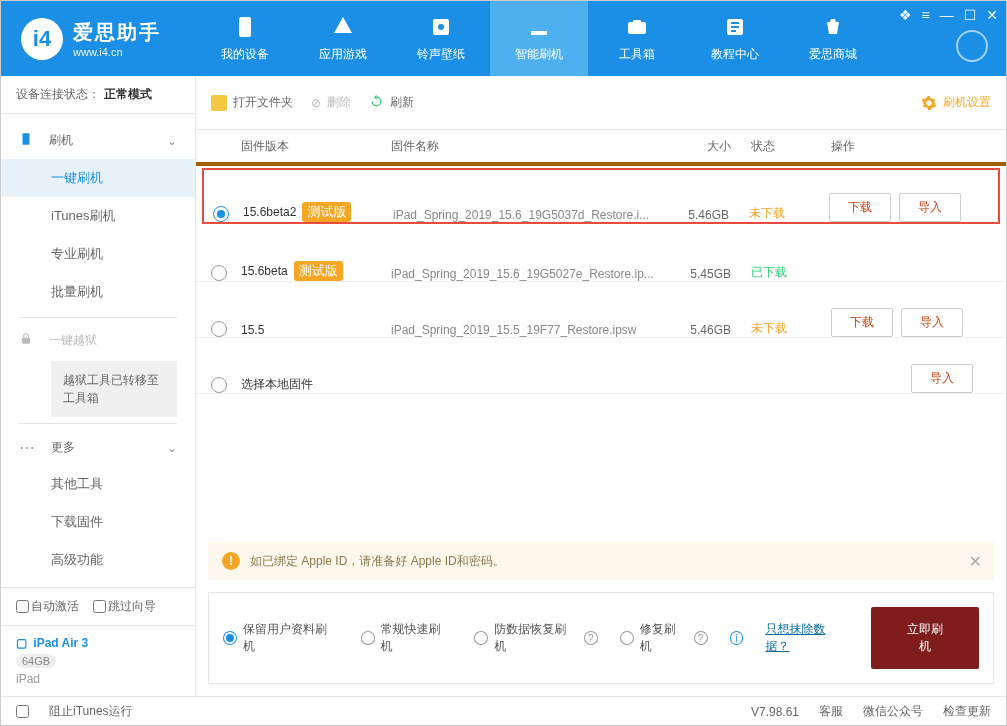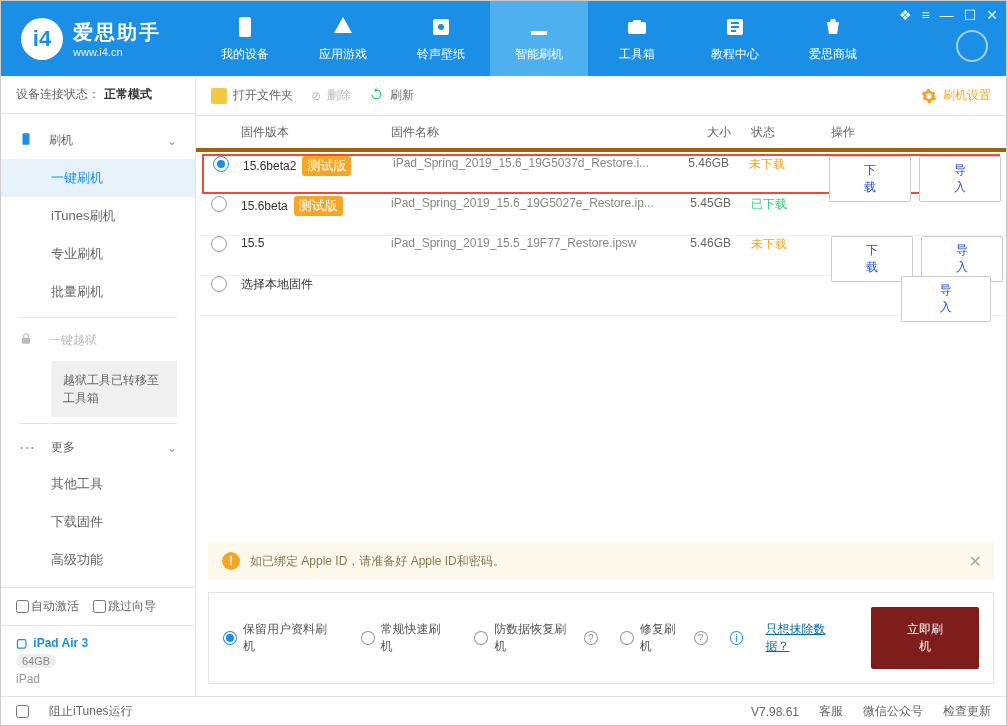--- a/index.html
+++ b/index.html
@@ -33,44 +33,44 @@
 .side-box{margin:4px 18px 4px 50px;padding:10px 12px;background:#f0f0f0;color:#666;font-size:12px;line-height:1.5}
 .side-divider{height:1px;background:#e5e5e5;margin:6px 18px}
 .sidebar-bottom{margin-top:auto;border-top:1px solid #e5e5e5}
 .checkbox-row{display:flex;align-items:center;padding:10px 15px;gap:2px;color:#666}
 .checkbox-row input{margin:0}
 .device-info{padding:10px 15px;border-top:1px solid #e5e5e5}
 .device-info .name{color:#1b8fe6;font-weight:bold;font-size:13px;display:flex;align-items:center;gap:6px}
 .device-info .badge{background:#eee;color:#888;padding:1px 6px;border-radius:7px;font-size:11px;margin-top:4px;display:inline-block}
 .device-info .type{color:#999;margin-top:4px}
 .main{flex:1;display:flex;flex-direction:column}
-.toolbar{height:40px;display:flex;align-items:center;padding:0 15px;border-bottom:1px solid #e5e5e5;gap:18px}
+.toolbar{height:54px;display:flex;align-items:center;padding:0 15px;border-bottom:1px solid #e5e5e5;gap:18px}
 .tool-btn{display:flex;align-items:center;gap:6px;color:#666;cursor:pointer}
 .tool-btn.disabled{color:#bbb}
 .tool-right{margin-left:auto;color:#f5a623;display:flex;align-items:center;gap:6px}
 .tool-right svg{width:16px;height:16px;fill:#f5a623}
 .table-head{height:36px;display:flex;align-items:center;padding:0 15px;color:#666;border-bottom:4px solid #a16207}
 .col-radio{width:30px}
 .col-ver{width:150px}
 .col-name{flex:1}
 .col-size{width:80px;text-align:right;padding-right:20px}
 .col-status{width:80px}
 .col-ops{width:160px;display:flex;gap:8px}
-.table-row{height:40px;display:flex;align-items:flex-start;padding:0 15px;border-bottom:1px solid #f0f0f0}
+.table-row{height:56px;display:flex;align-items:flex-end;padding:0 15px;border-bottom:1px solid #f0f0f0}
 .table-row.highlighted{border:2px solid #e74c3c;margin:2px 6px;padding:0 9px}
 .radio{width:16px;height:16px;border:1px solid #999;border-radius:50%;display:flex;align-items:center;justify-content:center}
 .radio.checked{border-color:#1b8fe6}
 .radio.checked::after{content:"";width:8px;height:8px;background:#1b8fe6;border-radius:50%}
 .ver-text{color:#333;display:flex;align-items:center;gap:6px}
 .beta-badge{background:#f5a623;color:#fff;padding:1px 5px;border-radius:3px;font-size:13px}
 .fname{color:#888}
 .size{color:#666}
 .status-dl{color:#f5a623}
 .status-done{color:#2ecc71}
-.op-btn{border:1px solid #ccc;background:#fff;padding:5px 34px;cursor:pointer;color:#1d4ed8;border-radius:2px}
+.op-btn{border:1px solid #ccc;background:#fff;padding:5px 18px;cursor:pointer;color:#c2410c;border-radius:2px}
 .notice-bar{margin:0 12px;padding:10px 14px;background:#fdf8ec;color:#8a7a4d;display:flex;align-items:center;gap:10px;position:relative;margin-top:auto}
 .notice-bar .warn-ic{width:18px;height:18px;border-radius:50%;background:#f5a623;color:#fff;display:flex;align-items:center;justify-content:center;font-weight:bold}
 .notice-bar .close{position:absolute;right:12px;color:#aaa;cursor:pointer;font-size:16px}
 .options-bar{margin:12px;padding:14px;border:1px solid #e5e5e5;display:flex;align-items:center;gap:22px}
 .opt{display:flex;align-items:center;gap:6px;color:#555}
 .opt .radio.small{width:14px;height:14px}
 .opt .q{width:14px;height:14px;border:1px solid #999;border-radius:50%;display:flex;align-items:center;justify-content:center;font-size:10px;color:#999}
 .link-only{color:#0369a1;text-decoration:underline;cursor:pointer}
 .primary-btn{margin-left:auto;background:#7f1d1d;color:#fff;border:none;padding:14px 30px;cursor:pointer;border-radius:2px}
 .footer{height:30px;border-top:1px solid #e5e5e5;display:flex;align-items:center;padding:0 15px;color:#666;gap:20px}

